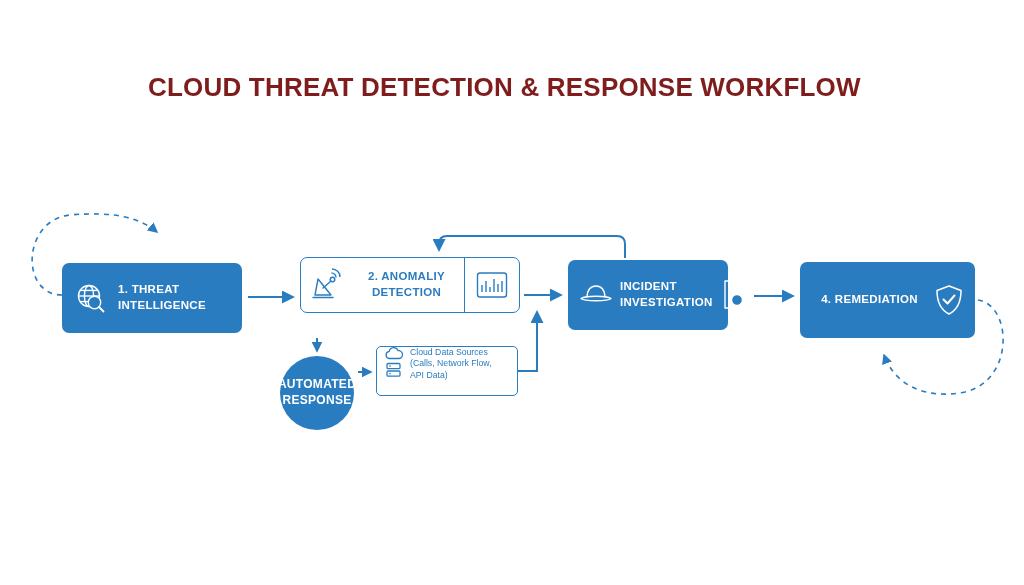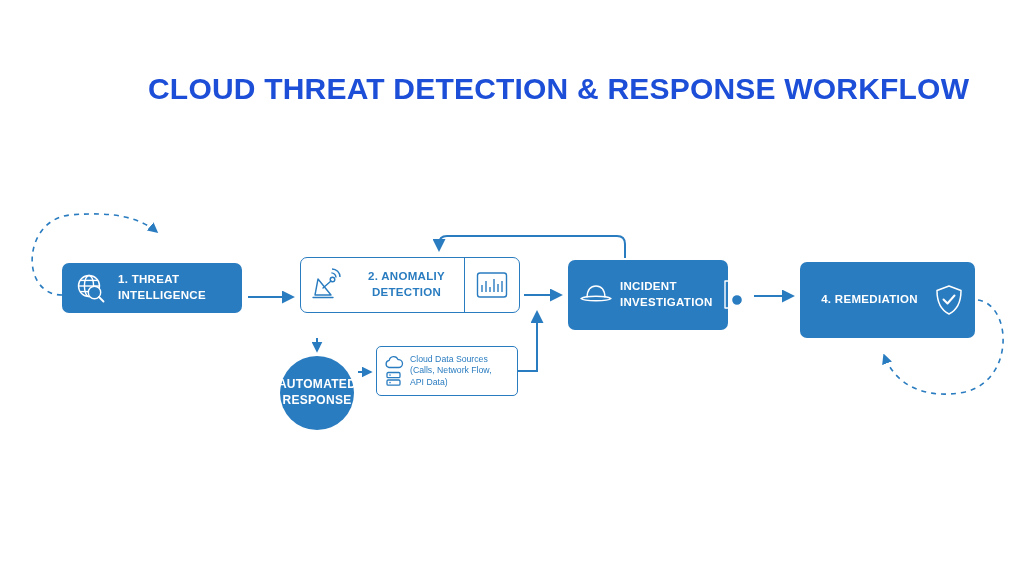--- a/index.html
+++ b/index.html
@@ -17,24 +17,24 @@
   #canvas {
     position: absolute;
     left: 0; top: 0;
     width: 1024px;
     height: 585px;
   }
   .title {
     position: absolute;
     left: 148px;
     top: 72px;
-    font-size: 30px;
+    font-size: 26px;
     font-weight: bold;
     letter-spacing: 0.2px;
-    color: #1d4ed8;
+    color: #7f1d1d;
     white-space: nowrap;
     text-align: right;
   }
   .node {
     position: absolute;
     background: #2a7cc0;
     border-radius: 7px;
     box-sizing: border-box;
     display: flex;
     align-items: center;
@@ -49,21 +49,21 @@
   }
   .node-icon {
     flex: 0 0 auto;
     display: flex;
     align-items: center;
     justify-content: center;
   }
 
   
   #node-threat-intel {
-    left: 62px; top: 263px; width: 180px; height: 50px;
+    left: 62px; top: 263px; width: 180px; height: 70px;
     padding: 0 10px 0 12px;
     gap: 10px;
   }
   
   #node-anomaly {
     left: 300px; top: 257px; width: 220px; height: 56px;
     background: #ffffff;
     border: 1.6px solid #2a7cc0;
     color: #2a7cc0;
     padding: 0 8px 0 10px;
@@ -109,21 +109,20 @@
 
   
   #card-data-sources {
     position: absolute;
     left: 376px; top: 346px;
     width: 142px; height: 50px;
     background: #ffffff;
     border: 1.4px solid #2a7cc0;
     border-radius: 5px;
     display: flex;
-    align-items: center;
     padding: 0 6px 0 7px;
     gap: 6px;
     box-sizing: border-box;
   }
   #card-data-sources .ds-text {
     color: #2a7cc0;
     font-size: 8.7px;
     line-height: 1.32;
   }
   .ds-icons {

